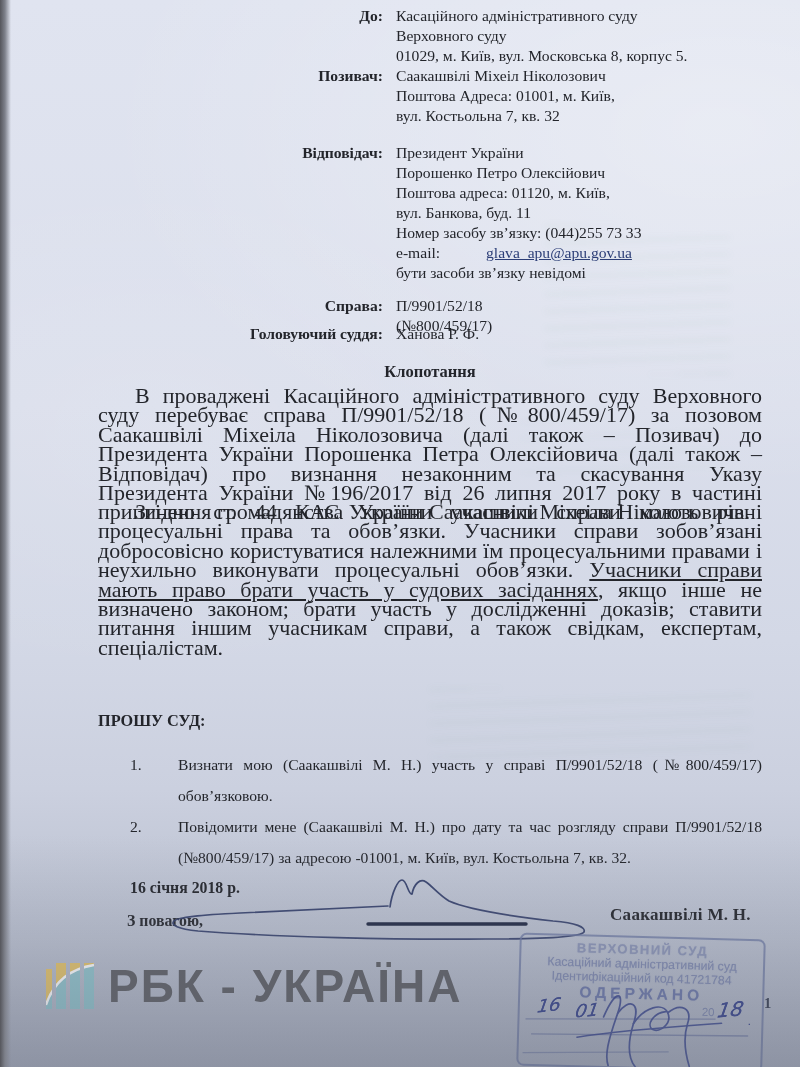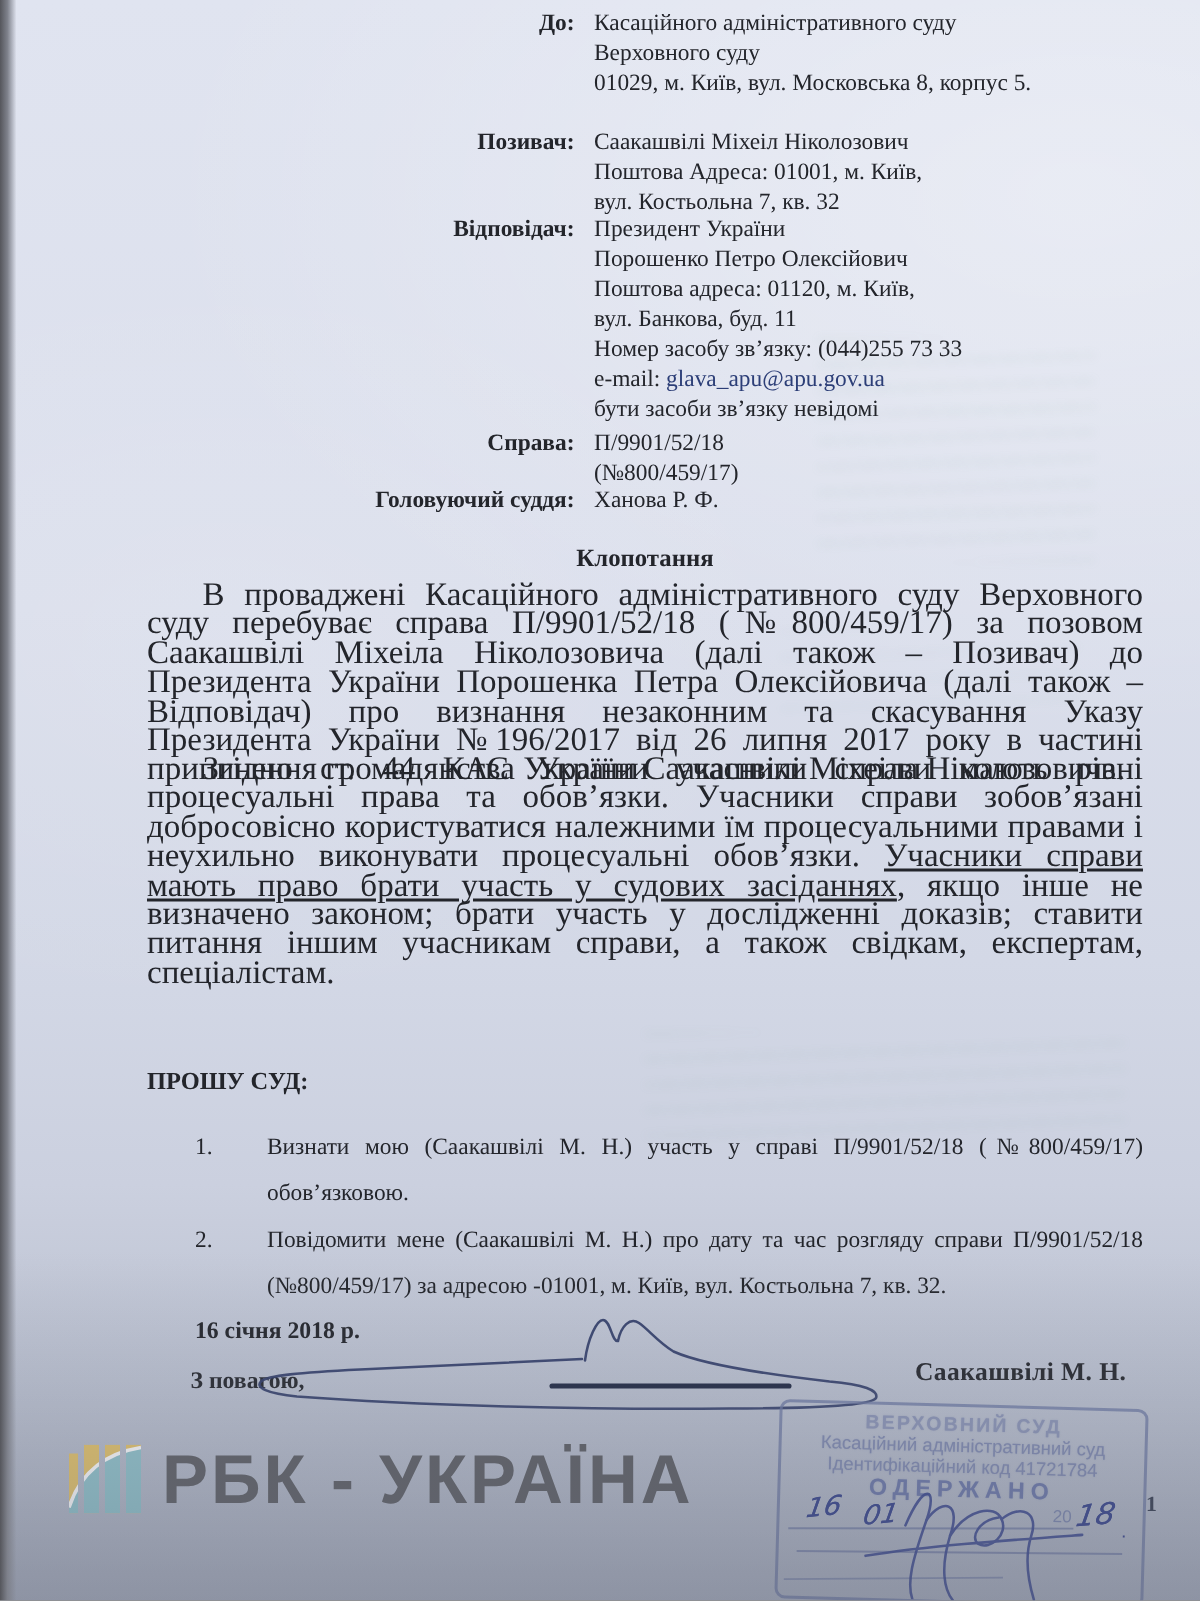--- a/index.html
+++ b/index.html
@@ -18,21 +18,21 @@
   .bleed{position:absolute;filter:blur(3px);opacity:.5;pointer-events:none;
     background:repeating-linear-gradient(178deg,rgba(120,165,150,.16) 0 3px,transparent 3px 17px);}
   .b1{left:545px;top:225px;width:185px;height:150px;}
   .b2{left:430px;top:688px;width:320px;height:70px;}
   .b3{left:520px;top:420px;width:200px;height:60px;opacity:.3;}
 
   .hdr{position:absolute;left:98px;display:flex;font-size:15.6px;line-height:20px;}
   .lbl{width:285px;text-align:right;font-weight:bold;flex:none;}
   .val{margin-left:13px;}
   .b{font-weight:normal;}
-  .link{color:#2c3e77;}
+  .link{color:#2c3e77;text-decoration:underline;margin-left:42px;}
 
   .title{position:absolute;left:98px;width:664px;text-align:center;font-weight:bold;font-size:16.5px;}
   .para{position:absolute;left:98px;width:664px;text-align:justify;text-indent:37px;
         font-size:22px;line-height:19.4px;}
   .underlined{text-decoration:underline;}
   .req{position:absolute;left:98px;width:664px;text-align:left;font-weight:bold;font-size:16.3px;}
   .item{position:absolute;left:130px;width:632px;display:flex;font-size:15.6px;line-height:31px;}
   .item .num{width:23px;flex:none;}
   .item .txt{flex:1;text-align:justify;margin-left:25px;}
 
@@ -76,21 +76,21 @@
 
   <div class="hdr" style="top:6px">
     <div class="lbl">До:</div>
     <div class="val">
       <div class="b">Касаційного адміністративного суду</div>
       <div class="b">Верховного суду</div>
       <div>01029, м. Київ, вул. Московська 8, корпус 5.</div>
     </div>
   </div>
 
-  <div class="hdr" style="top:85px">
+  <div class="hdr" style="top:66px">
     <div class="lbl">Позивач:</div>
     <div class="val">
       <div class="b">Саакашвілі Міхеіл Ніколозович</div>
       <div>Поштова Адреса: 01001, м. Київ,</div>
       <div>вул. Костьольна 7, кв. 32</div>
     </div>
   </div>
 
   <div class="hdr" style="top:143px">
     <div class="lbl">Відповідач:</div>
@@ -98,21 +98,21 @@
       <div class="b">Президент України</div>
       <div class="b">Порошенко Петро Олексійович</div>
       <div>Поштова адреса: 01120, м. Київ,</div>
       <div>вул. Банкова, буд. 11</div>
       <div>Номер засобу зв’язку: (044)255 73 33</div>
       <div><span>e-mail: </span><span class="link">glava_apu@apu.gov.ua</span></div>
       <div>бути засоби зв’язку невідомі</div>
     </div>
   </div>
 
-  <div class="hdr" style="top:286px">
+  <div class="hdr" style="top:296px">
     <div class="lbl">Справа:</div>
     <div class="val">
       <div class="b">П/9901/52/18</div>
       <div class="b">(№800/459/17)</div>
     </div>
   </div>
 
   <div class="hdr" style="top:324px">
     <div class="lbl">Головуючий суддя:</div>
     <div class="val b">Ханова Р. Ф.</div>

